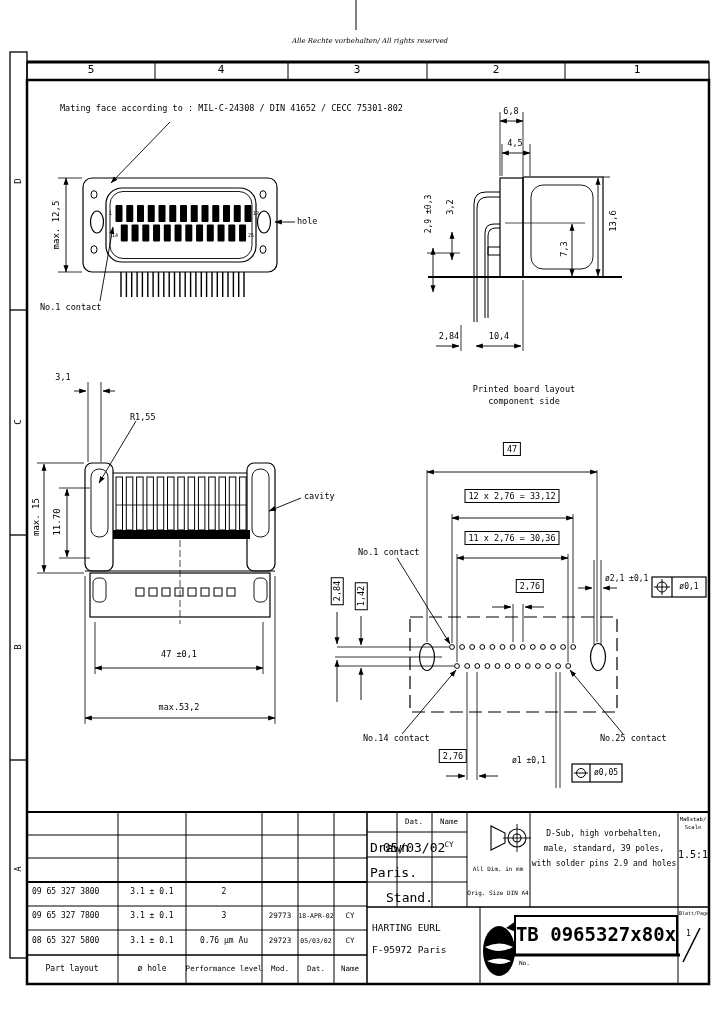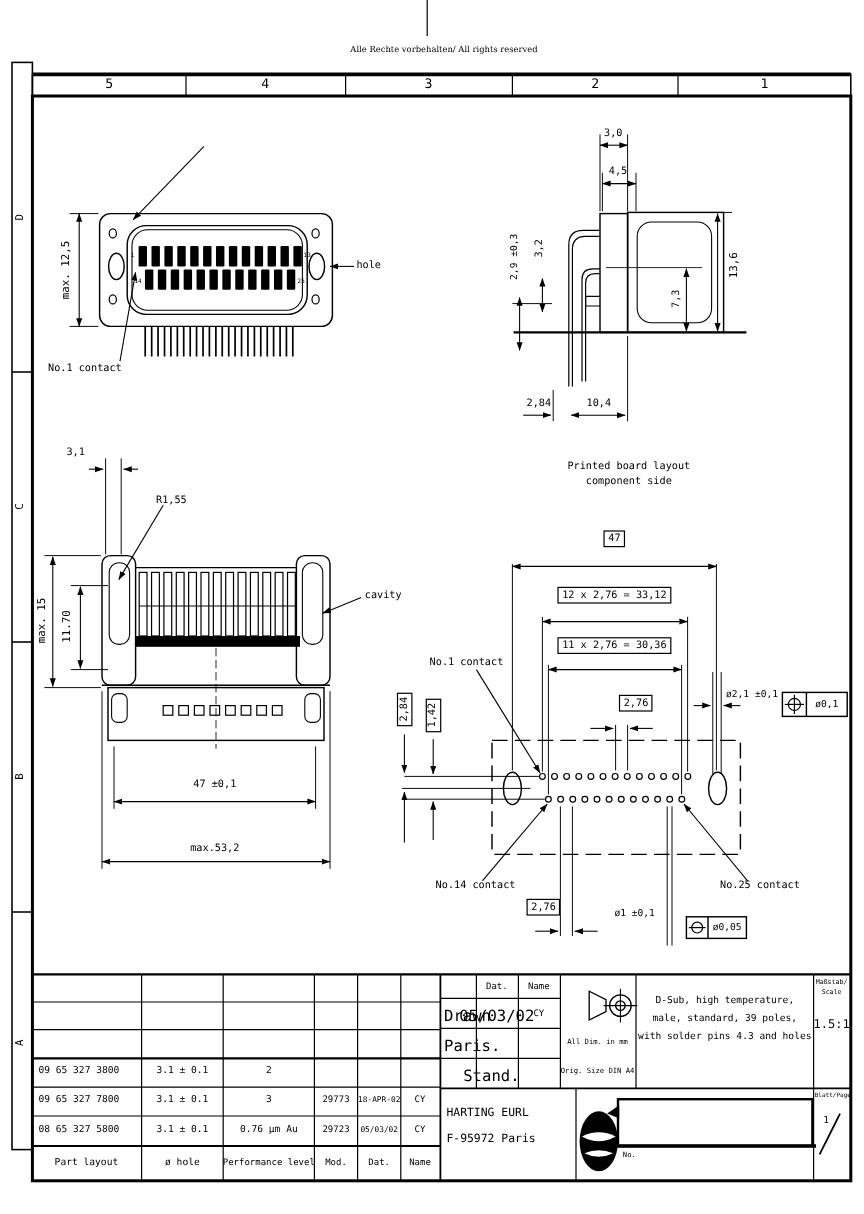--- a/index.html
+++ b/index.html
@@ -5,21 +5,21 @@
   html,body{margin:0;padding:0;background:#e8e8e8;}
   .sheet{position:relative;width:720px;height:1012px;background:#ffffff;color:#000;
          font-family:"DejaVu Sans Mono",monospace;overflow:hidden;}
   svg.lines{position:absolute;left:0;top:0;}
   .t{position:absolute;white-space:nowrap;font-size:8.5px;line-height:1;color:#000;}
   .c{transform:translateX(-50%);}
   .rot{transform:translate(-50%,-50%) rotate(-90deg);}
   .box{border:1.3px solid #000;padding:1.5px 3px;background:#fff;}
   .rotbox{border:1.3px solid #000;padding:1px 3px;background:#fff;
           transform:translate(-50%,-50%) rotate(-90deg);}
-  .it{font-family:"DejaVu Serif",serif;font-size:7px;text-align:center;}
+  .it{font-family:"DejaVu Serif",serif;font-style:italic;font-size:7px;text-align:center;}
   .f5{font-size:5px}.f55{font-size:5.5px}.f6{font-size:6px}.f65{font-size:6.5px}
   .f7{font-size:13px}.f75{font-size:7.5px}.f8{font-size:8px}.f9{font-size:9px}
   .f10{font-size:10px}.f11{font-size:11px}.f95{font-size:9.5px}
   .docno{font-size:19px;font-weight:bold;letter-spacing:0;}
 </style>
 </head>
 <body>
 
 <div class="sheet">
 
@@ -307,30 +307,31 @@
 <span class="t f11 c" style="left:221px;top:64px">4</span>
 <span class="t f11 c" style="left:357px;top:64px">3</span>
 <span class="t f11 c" style="left:496px;top:64px">2</span>
 <span class="t f11 c" style="left:637px;top:64px">1</span>
 
 <span class="t f9 rot" style="left:18px;top:181px">D</span>
 <span class="t f9 rot" style="left:18px;top:422px">C</span>
 <span class="t f9 rot" style="left:18px;top:647px">B</span>
 <span class="t f9 rot" style="left:18px;top:869px">A</span>
 
+<span class="t" style="left:60px;top:104px">Mating face according to : MIL-C-24308 / DIN 41652 / CECC 75301-802</span>
 
 <span class="t f9 rot" style="left:56px;top:225px">max. 12,5</span>
 <span class="t" style="left:297px;top:217px">hole</span>
 <span class="t" style="left:40px;top:303px">No.1 contact</span>
 <span class="t f5" style="left:109px;top:211px">1</span>
 <span class="t f5" style="left:253px;top:211px">13</span>
 <span class="t f5" style="left:112px;top:233px">14</span>
 <span class="t f5" style="left:248px;top:233px">25</span>
 
-<span class="t c" style="left:511px;top:107px">3,0</span>
+<span class="t c" style="left:511px;top:107px">6,8</span>
 <span class="t c" style="left:515px;top:139px">4,5</span>
 <span class="t f8 rot" style="left:429px;top:214px">2,9 ±0,3</span>
 <span class="t rot" style="left:450px;top:207px">3,2</span>
 <span class="t f9 rot" style="left:613px;top:221px">13,6</span>
 <span class="t rot" style="left:564px;top:249px">7,3</span>
 <span class="t c" style="left:449px;top:332px">2,84</span>
 <span class="t c" style="left:499px;top:332px">10,4</span>
 <span class="t c" style="left:524px;top:385px">Printed board layout</span>
 <span class="t c" style="left:524px;top:397px">component side</span>
 
@@ -390,28 +391,29 @@
   <span class="t f7" style="left:370px;top:841px">Drawn</span>
   <span class="t f7 c" style="left:414px;top:841px">05/03/02</span>
   <span class="t f75 c" style="left:449px;top:841px">CY</span>
   <span class="t f7" style="left:370px;top:866px">Paris.</span>
   <span class="t f7" style="left:386px;top:891px">Stand.</span>
 </div>
 
 <span class="t f6 c" style="left:498px;top:866px">All Dim. in mm</span>
 <span class="t f6 c" style="left:498px;top:890px">Orig. Size DIN A4</span>
 
-<span class="t f8 c" style="left:604px;top:830px">D-Sub, high temperature,</span>
+<span class="t f8 c" style="left:604px;top:830px">D-Sub, high vorbehalten,</span>
 <span class="t f8 c" style="left:604px;top:845px">male, standard, 39 poles,</span>
-<span class="t f8 c" style="left:604px;top:860px">with solder pins 4.3 and holes</span>
+<span class="t f8 c" style="left:604px;top:860px">with solder pins 2.9 and holes</span>
 
 <span class="t f55 c" style="left:693px;top:817px">Maßstab/</span>
 <span class="t f55 c" style="left:693px;top:825px">Scale</span>
 <span class="t f10 c" style="left:693px;top:850px">1.5:1</span>
 
 <span class="t f95" style="left:372px;top:923px">HARTING EURL</span>
 <span class="t f95" style="left:372px;top:945px">F-95972 Paris</span>
 
+<span class="t docno c" style="left:596px;top:925px">TB 0965327x80x</span>
 <span class="t f6" style="left:519px;top:960px">No.</span>
 <span class="t f5 c" style="left:694px;top:911px">Blatt/Page</span>
 <span class="t f8" style="left:686px;top:930px">1</span>
 
 </div>
 
 </body></html>

